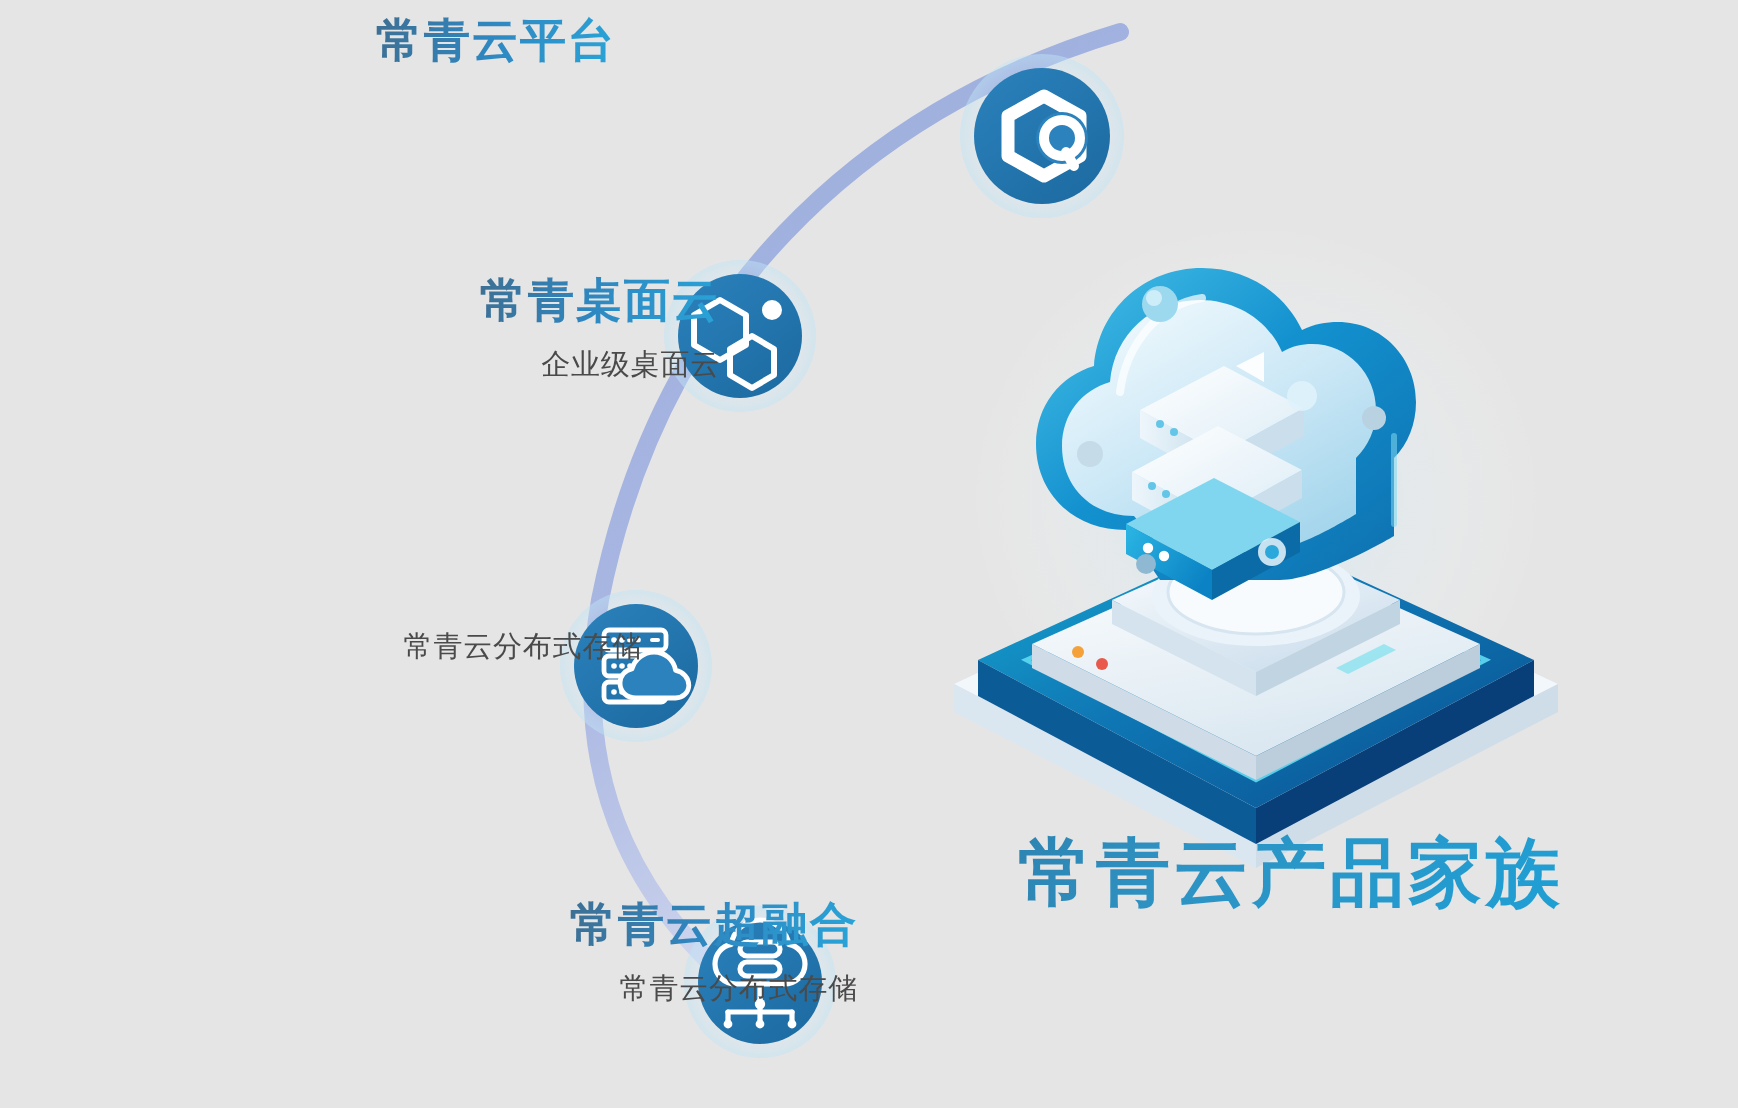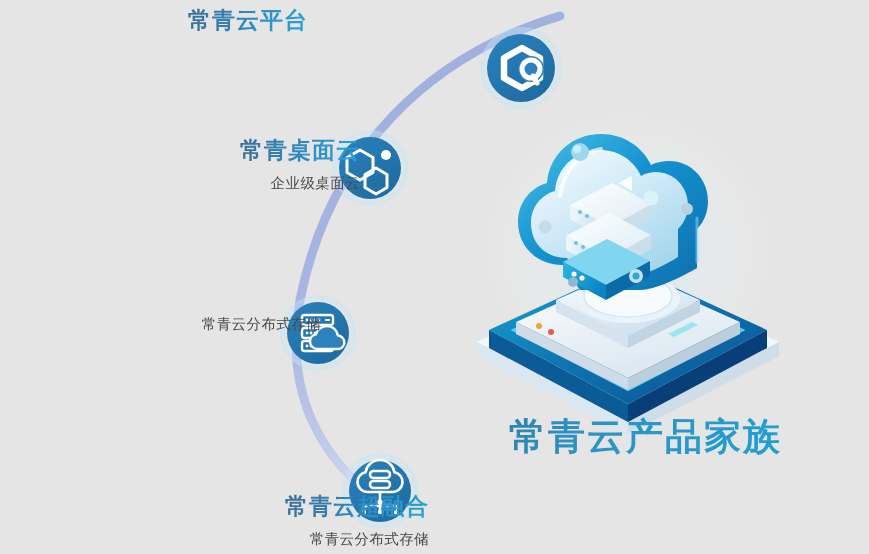--- a/index.html
+++ b/index.html
@@ -54,21 +54,21 @@
     color: #4a4a4a;
     letter-spacing: .4px;
     margin-top: 9px;
   }
 
   
   #label-0 { right: 561px; top: 6px; }
   #label-0 .node-sub { margin-right: -60px; }
   #label-1 { right: 509px; top: 136px; }
   #label-2 { right: 548px; top: 306px; }
-  #label-3 { right: 440px; top: 492px; }
+  #label-3 { right: 440px; top: 448px; }
 
   
   #hero-title {
     position: absolute;
     left: 462px;
     top: 412px;
     width: 320px;
     text-align: right;
     font-size: 37px;
     font-weight: bold;

